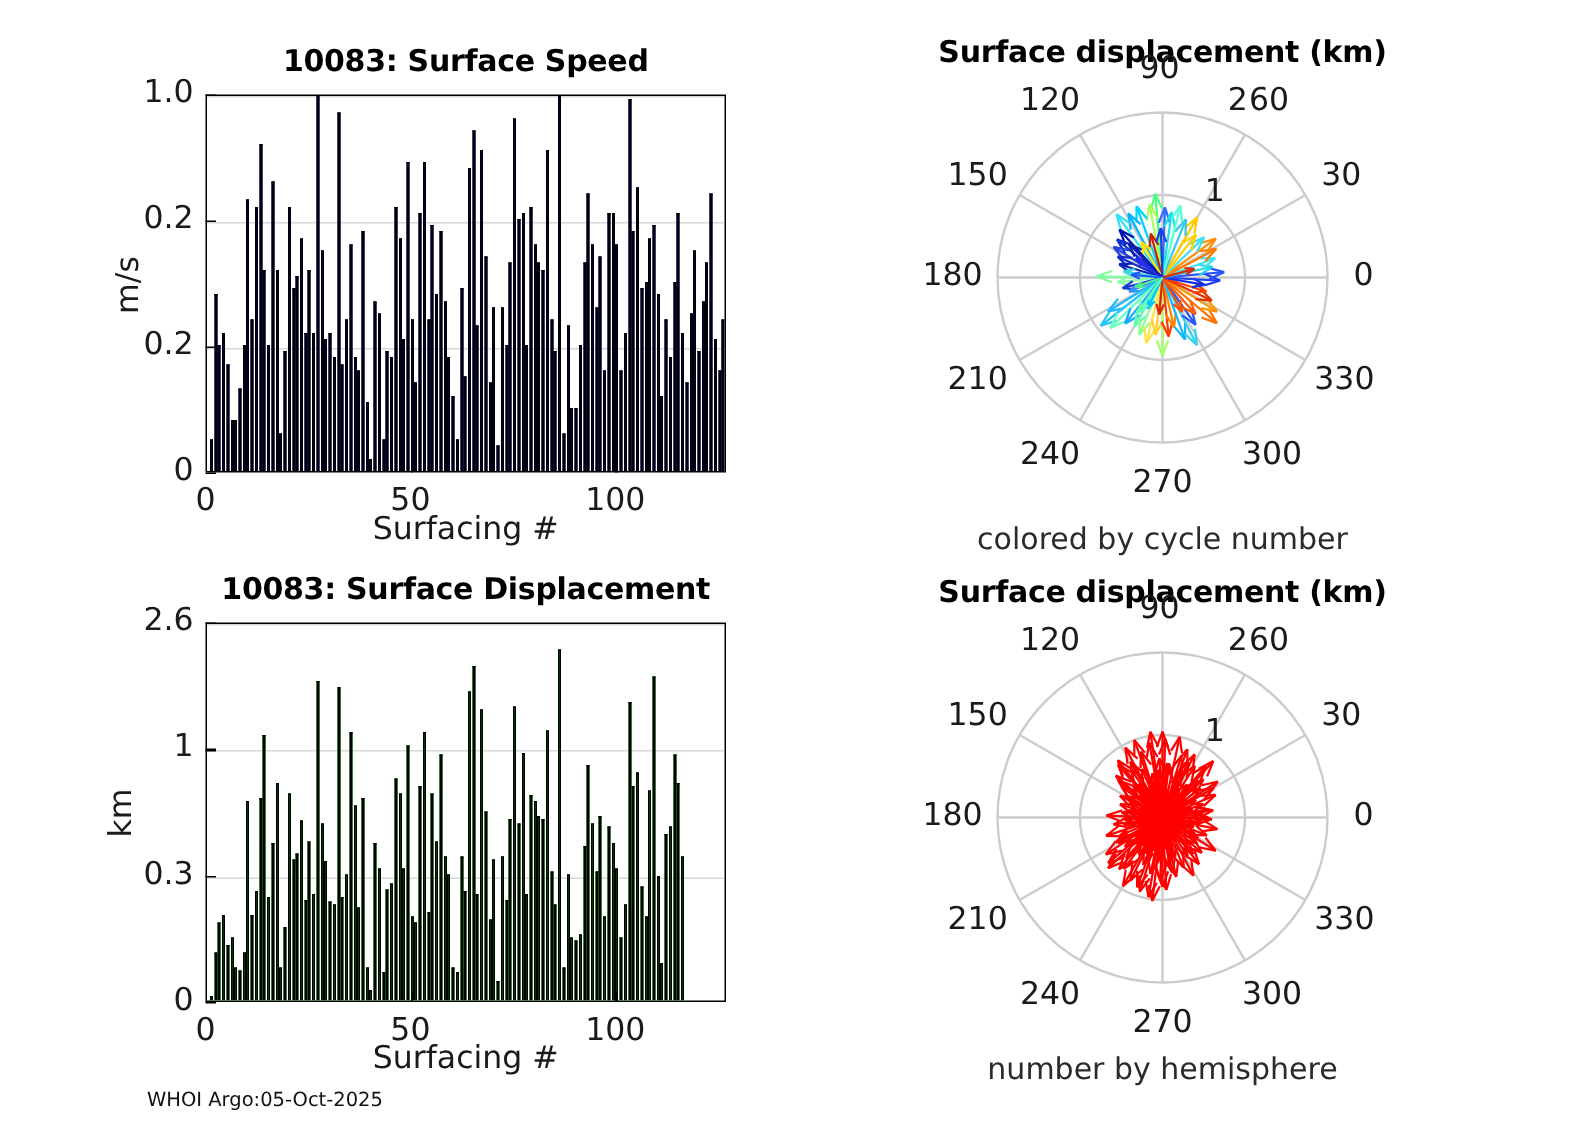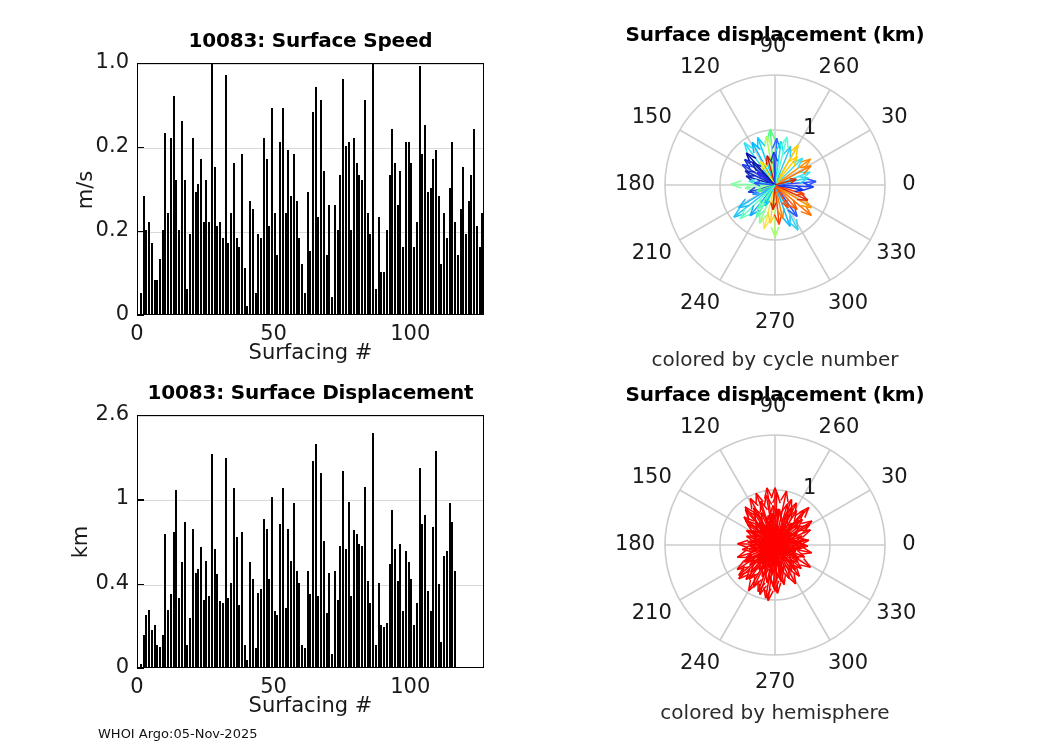--- a/index.html
+++ b/index.html
@@ -313,21 +313,21 @@
         <div class="bar" style="left: 305.169px; width: 1.69402px; height: 111.32px; background: rgb(0, 224, 0); border-left: 1px solid rgb(0, 0, 0); border-right: 1px solid rgb(0, 0, 0); border-top: 1px solid rgb(0, 0, 0);"></div>
         <div class="bar" style="left: 307.901px; width: 1.69402px; height: 116.38px; background: rgb(0, 224, 0); border-left: 1px solid rgb(0, 0, 0); border-right: 1px solid rgb(0, 0, 0); border-top: 1px solid rgb(0, 0, 0);"></div>
         <div class="bar" style="left: 310.633px; width: 1.69402px; height: 163.607px; background: rgb(0, 224, 0); border-left: 1px solid rgb(0, 0, 0); border-right: 1px solid rgb(0, 0, 0); border-top: 1px solid rgb(0, 0, 0);"></div>
         <div class="bar" style="left: 313.366px; width: 1.69402px; height: 145.053px; background: rgb(0, 224, 0); border-left: 1px solid rgb(0, 0, 0); border-right: 1px solid rgb(0, 0, 0); border-top: 1px solid rgb(0, 0, 0);"></div>
         <div class="bar" style="left: 316.098px; width: 1.69402px; height: 96.14px; background: rgb(0, 224, 0); border-left: 1px solid rgb(0, 0, 0); border-right: 1px solid rgb(0, 0, 0); border-top: 1px solid rgb(0, 0, 0);"></div>
       </div>
     </div>
   <div id="ax-disp-ticks">
       <div class="ytick" style="left: 45px; width: 84px; top: 654px;">0</div>
       <div class="tickmark" style="left: 137px; top: 668px; width: 7px; height: 1.3px;"></div>
-      <div class="ytick" style="left: 45px; width: 84px; top: 569.667px;">0.4</div>
+      <div class="ytick" style="left: 45px; width: 84px; top: 569.667px;">0.3</div>
       <div class="tickmark" style="left: 137px; top: 583.667px; width: 7px; height: 1.3px;"></div>
       <div class="ytick" style="left: 45px; width: 84px; top: 485.333px;">1</div>
       <div class="tickmark" style="left: 137px; top: 499.333px; width: 7px; height: 1.3px;"></div>
       <div class="ytick" style="left: 45px; width: 84px; top: 401px;">2.6</div>
       <div class="tickmark" style="left: 137px; top: 415px; width: 7px; height: 1.3px;"></div>
       <div class="xtick" style="left: 97px; width: 80px; top: 674px;">0</div>
       <div class="xtick" style="left: 233.614px; width: 80px; top: 674px;">50</div>
       <div class="tickmark" style="left: 273.614px; top: 661px; width: 1.3px; height: 7px;"></div>
       <div class="xtick" style="left: 370.228px; width: 80px; top: 674px;">100</div>
       <div class="tickmark" style="left: 410.228px; top: 661px; width: 1.3px; height: 7px;"></div>
@@ -953,16 +953,16 @@
       <div class="plabel" style="left: -18.2628px; top: 54px; width: 60px;">150</div>
       <div class="plabel" style="left: -35px; top: 121px; width: 60px;">180</div>
       <div class="plabel" style="left: -18.2628px; top: 190px; width: 60px;">210</div>
       <div class="plabel" style="left: 30px; top: 240.263px; width: 60px;">240</div>
       <div class="plabel" style="left: 105px; top: 259px; width: 60px;">270</div>
       <div class="plabel" style="left: 178px; top: 240.263px; width: 60px;">300</div>
       <div class="plabel" style="left: 226.263px; top: 190px; width: 60px;">330</div>
       <div class="rlabel" style="left: 157.811px; top: 65.3169px; width: 24px; text-align: center;">1</div>
       <div class="rlabel" style="left: 173.161px; top: 3.80648px; width: 24px; text-align: center;">2</div>
     </div>
-  <div class="caption" style="left:580px;top:700px;width:390px;">colored by hemisphere</div>
+  <div class="caption" style="left:580px;top:700px;width:390px;">number by hemisphere</div>
 </div>
 
-<div class="footer" style="left:98px;top:726px;">WHOI Argo:05-Nov-2025</div>
+<div class="footer" style="left:98px;top:726px;">WHOI Argo:05-Oct-2025</div>
 
 </body></html>

